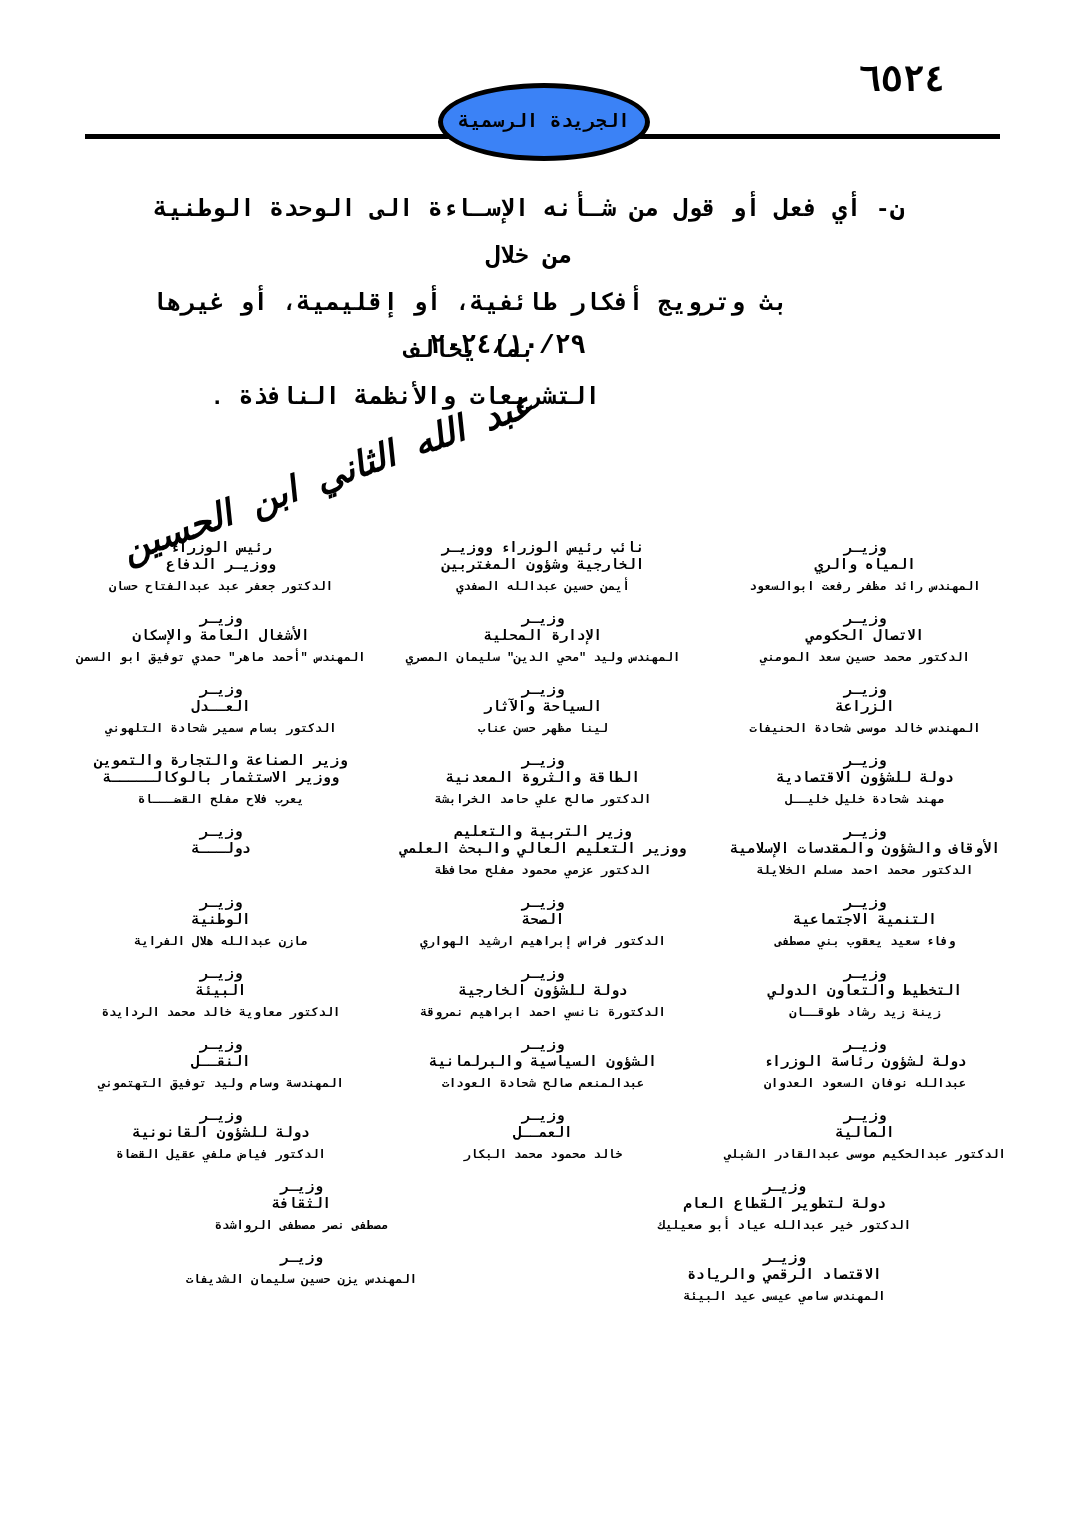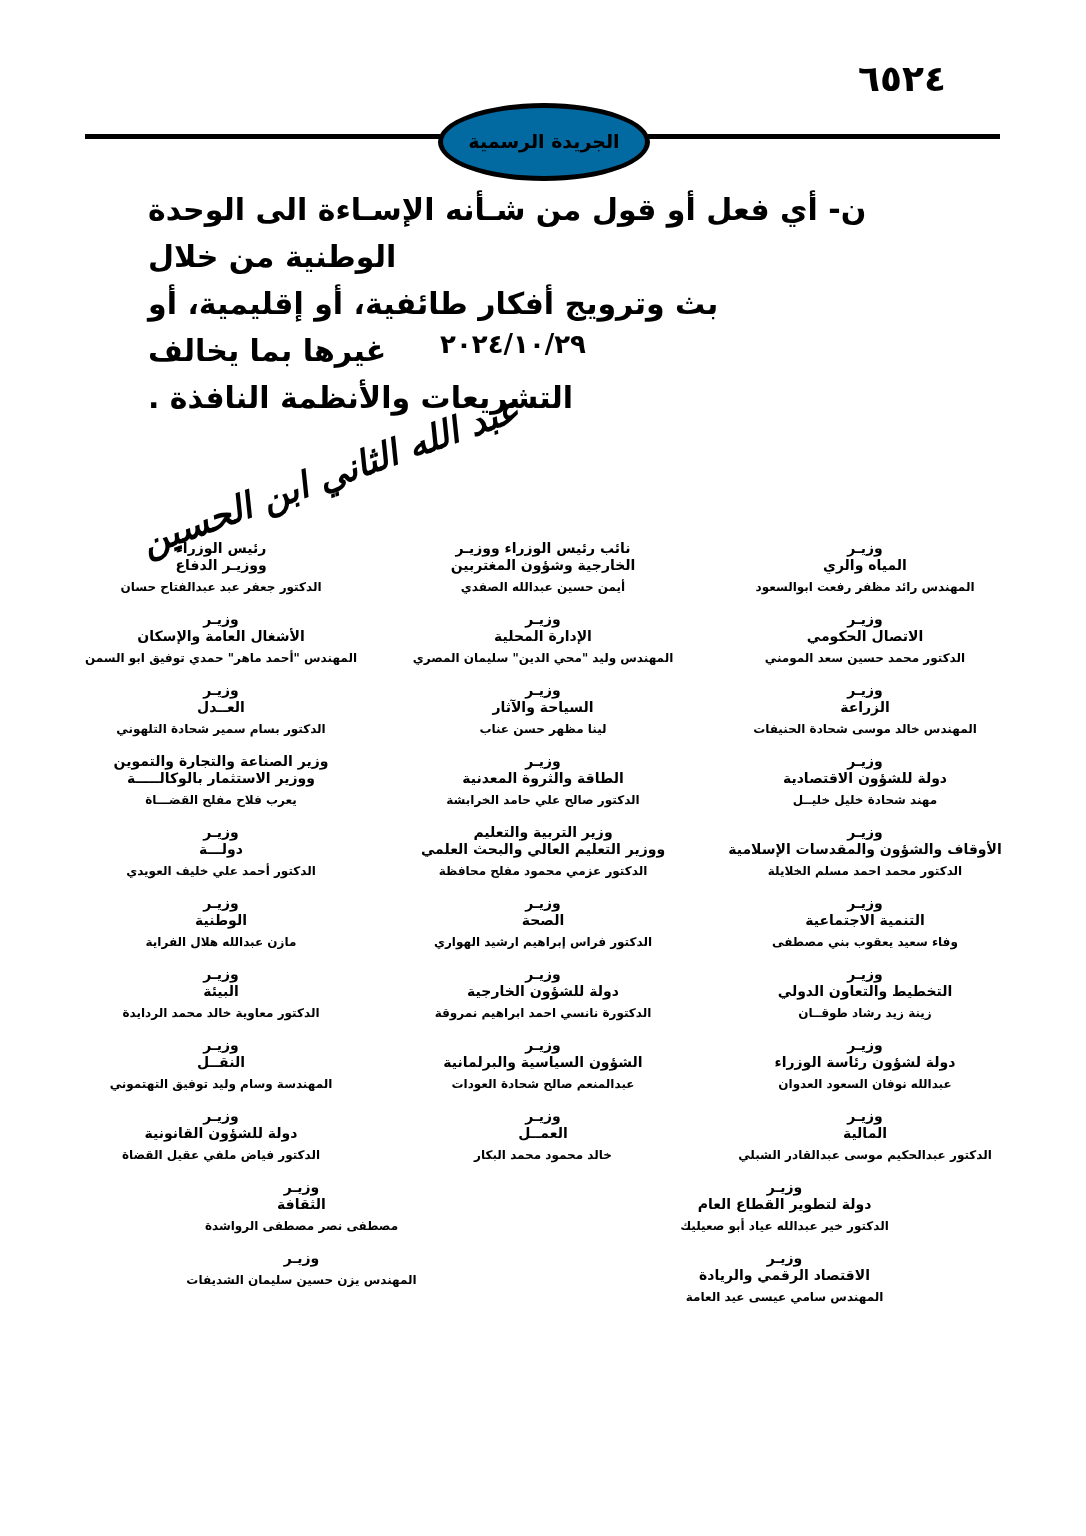--- a/index.html
+++ b/index.html
@@ -11,20 +11,21 @@
     overflow: hidden;
     font-family: "DejaVu Sans", sans-serif;
     color: #000000;
     direction: rtl;
   }
   .page {
     position: relative;
     width: 1086px;
     height: 1536px;
     background: #ffffff;
+    font-family: Liberation Mono, monospace;
   }
 
   
   .page-number {
     position: absolute;
     top: 58px;
     right: 140px;
     font-size: 36px;
     font-weight: 700;
     letter-spacing: 4px;
@@ -32,48 +33,48 @@
   .header-rule {
     position: absolute;
     top: 134px;
     left: 85px;
     width: 915px;
     height: 5px;
     background: #000;
   }
   .gazette-oval {
     position: absolute;
-    top: 103px;
+    top: 83px;
     left: 438px;
     width: 212px;
     height: 78px;
     border: 5px solid #000;
     border-radius: 50%;
-    background: #0369a1;
+    background: #3b82f6;
     display: flex;
     align-items: center;
     justify-content: center;
     box-sizing: border-box;
   }
   .gazette-oval .label {
     font-size: 19px;
     font-weight: 700;
     padding-bottom: 2px;
   }
 
   
   .decree {
     position: absolute;
     top: 186px;
     right: 176px;
     width: 762px;
     font-weight: 700;
-    font-size: 30px;
+    font-size: 24px;
     line-height: 47px;
-    text-align: left;
+    text-align: center;
   }
   .decree .l2 { padding-right: 118px; }
   .decree .l3 { padding-right: 248px; }
 
   .decree-date {
     position: absolute;
     top: 329px;
     right: 500px;
     font-size: 26px;
     font-weight: 700;
@@ -224,21 +225,20 @@
           <div class="m-name">الدكتور محمد احمد مسلم الخلايلة</div>
         </div>
         <div class="m-cell">
           <div class="m-title">وزير التربية والتعليم</div>
           <div class="m-title">ووزير التعليم العالي والبحث العلمي</div>
           <div class="m-name">الدكتور عزمي محمود مفلح محافظة</div>
         </div>
         <div class="m-cell">
           <div class="m-title">وزيـر</div>
           <div class="m-title">دولـــة</div>
-          <div class="m-name">الدكتور أحمد علي خليف العويدي</div>
         </div>
       </div>
       <div class="m-row cols-3">
         <div class="m-cell">
           <div class="m-title">وزيـر</div>
           <div class="m-title">التنمية الاجتماعية</div>
           <div class="m-name">وفاء سعيد يعقوب بني مصطفى</div>
         </div>
         <div class="m-cell">
           <div class="m-title">وزيـر</div>
@@ -311,21 +311,21 @@
         <div class="m-cell">
           <div class="m-title">وزيـر</div>
           <div class="m-title">الثقافة</div>
           <div class="m-name">مصطفى نصر مصطفى الرواشدة</div>
         </div>
       </div>
       <div class="m-row cols-2">
         <div class="m-cell">
           <div class="m-title">وزيـر</div>
           <div class="m-title">الاقتصاد الرقمي والريادة</div>
-          <div class="m-name">المهندس سامي عيسى عيد العامة</div>
+          <div class="m-name">المهندس سامي عيسى عيد البيئة</div>
         </div>
         <div class="m-cell">
           <div class="m-title">وزيـر</div>
           <div class="m-name">المهندس يزن حسين سليمان الشديفات</div>
         </div>
       </div>
     </div>
 
 </div>
 

